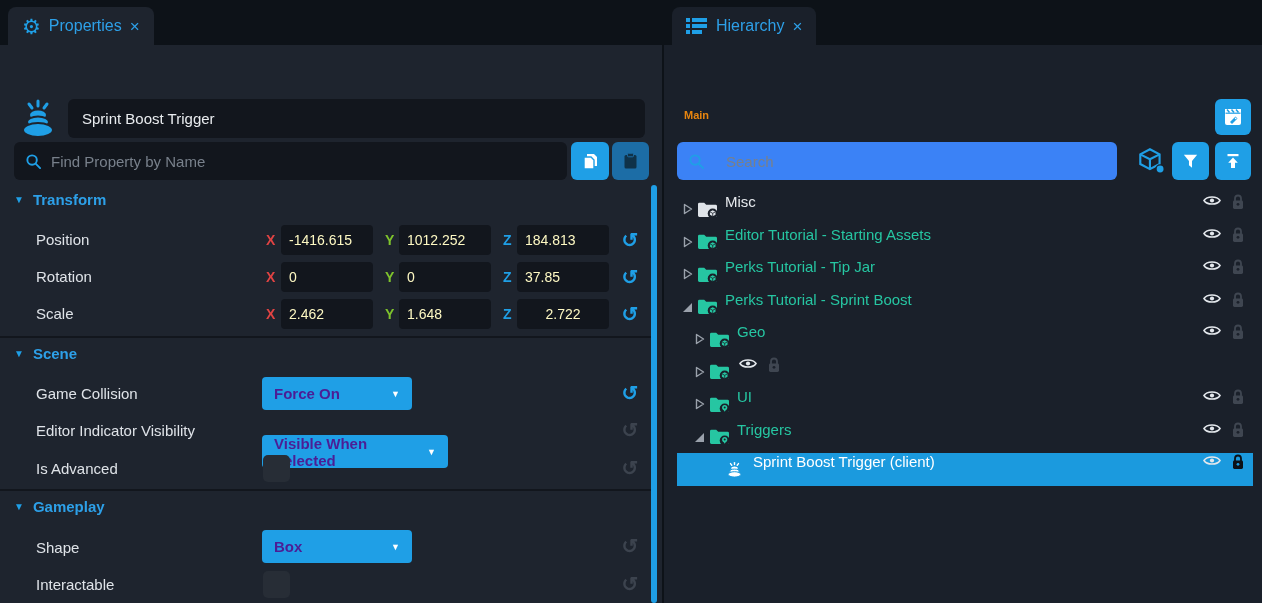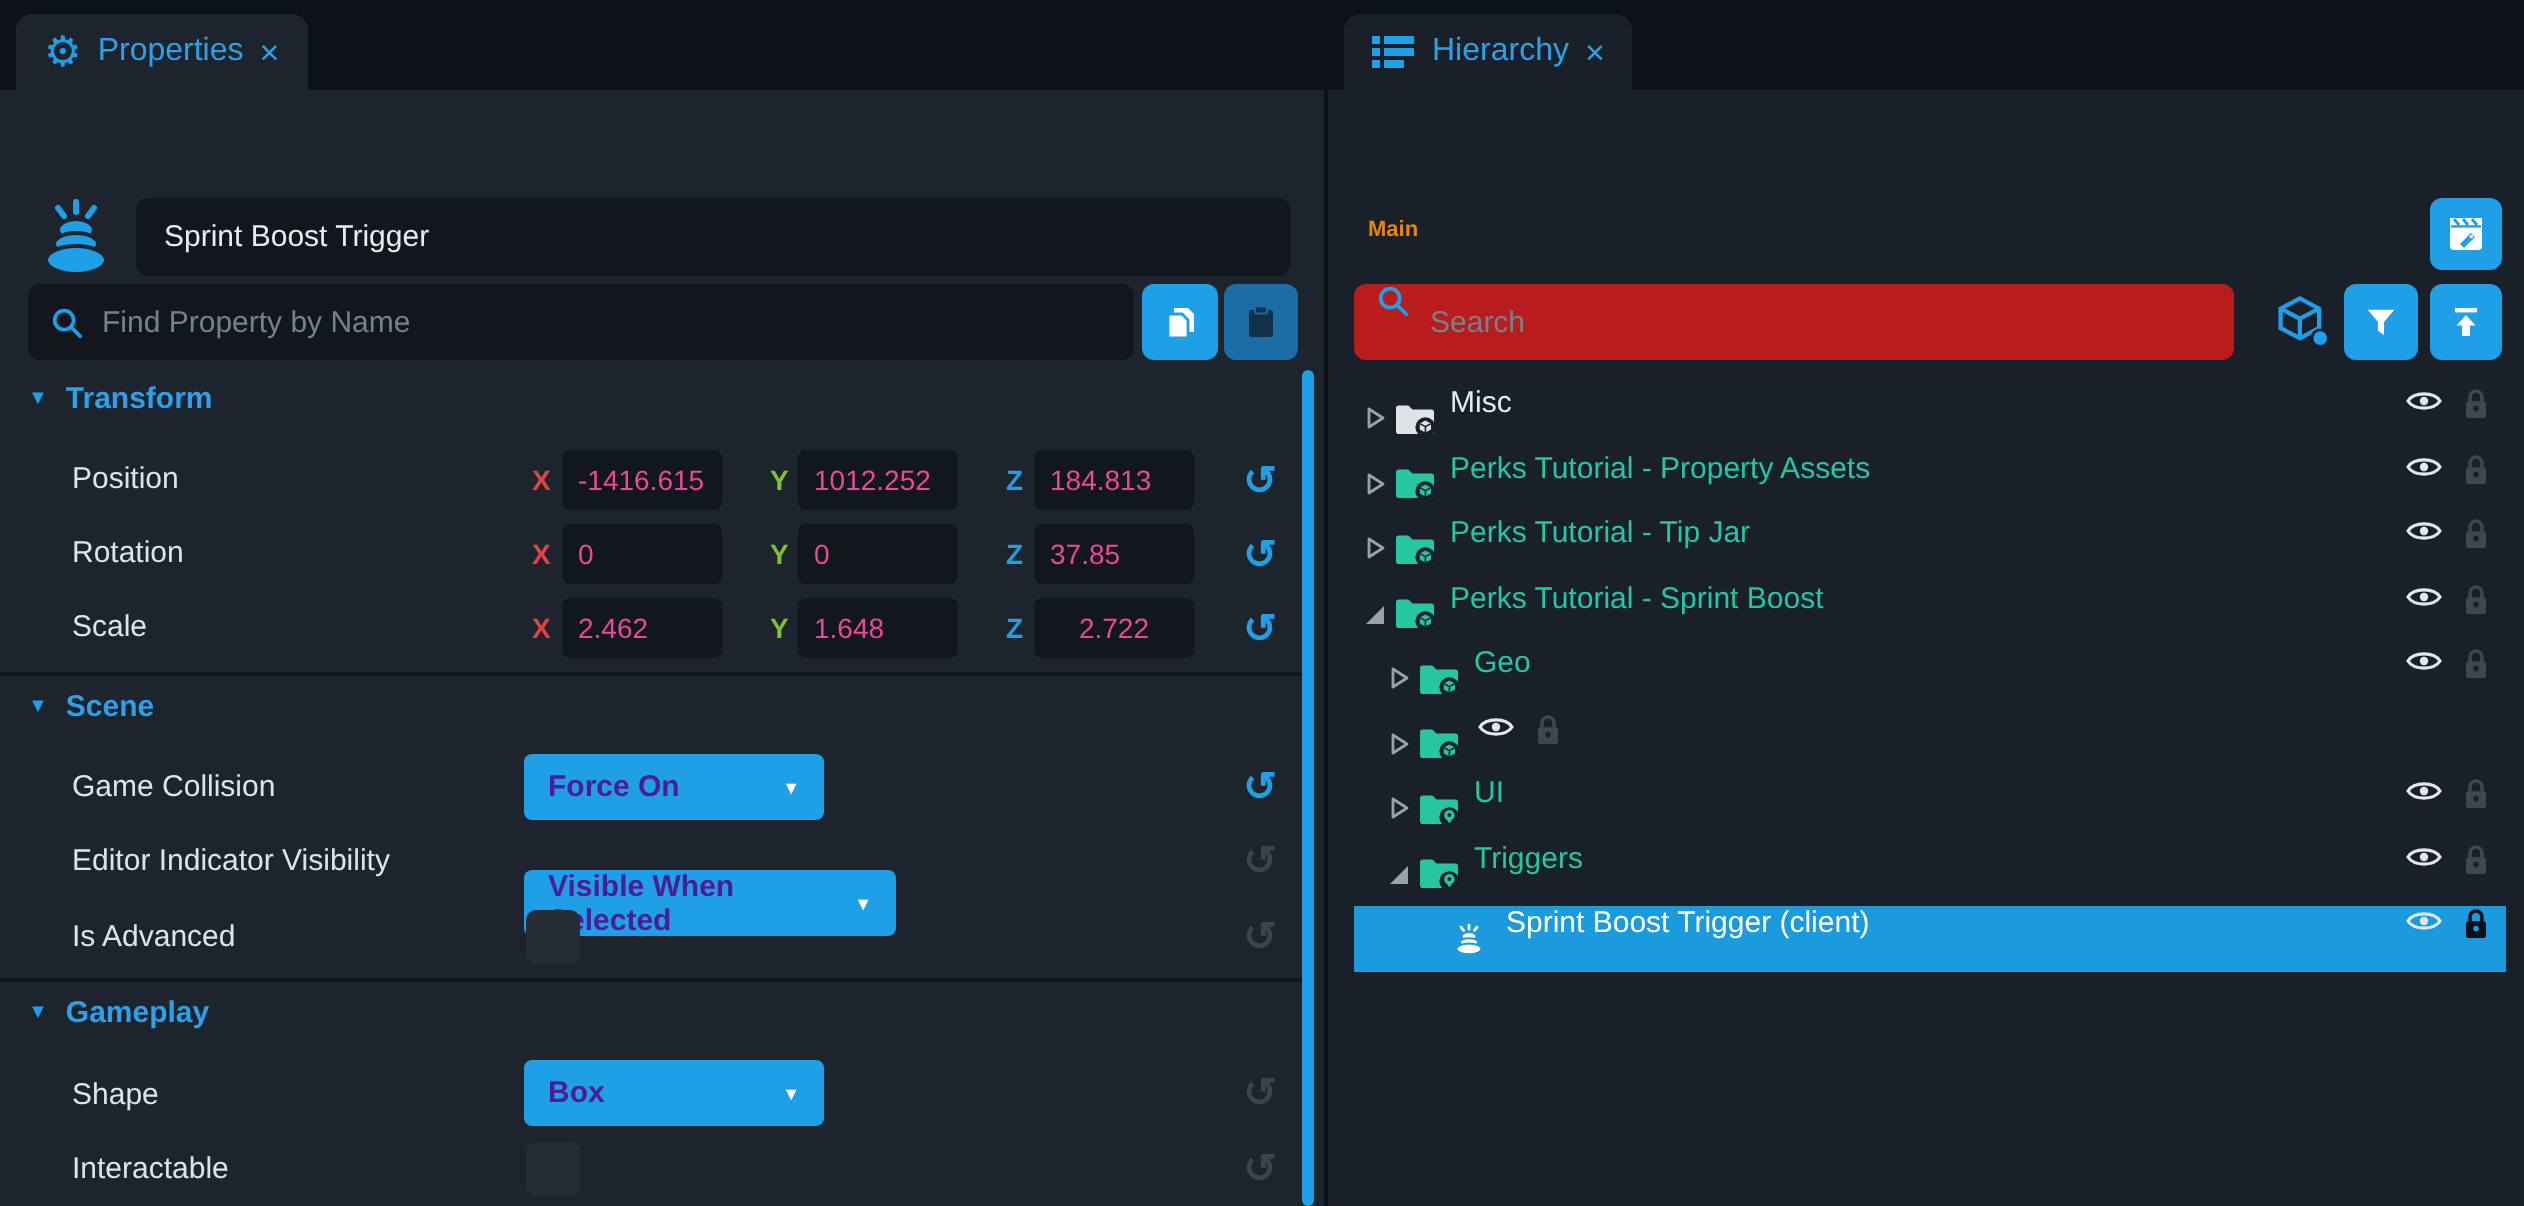--- a/index.html
+++ b/index.html
@@ -40,22 +40,22 @@
   .scrollbar-v { position:absolute; left:651px; top:140px; width:6px; height:418px;
     background:#1f9fe6; border-radius:3px; }
 
   .sec-head { position:absolute; left:14px; display:flex; align-items:center; gap:9px; }
   .sec-tri { color:#1f9fe6; font-size:10px; }
   .sec-title { color:#2da0e8; font-size:15px; font-weight:bold; }
   .divider { position:absolute; left:0; width:651px; height:2px; background:#12161d; }
 
   .row-label { position:absolute; left:36px; color:#dfe3e8; font-size:15px; }
 
-  .vec-field { position:absolute; height:30px; width:80px; background:#12161d; border:none;
-    border-radius:4px; color:#ec4899; font-size:14px; padding:0 8px; font-family:inherit; }
+  .vec-field { position:absolute; height:30px; width:92px; background:#12161d; border:none;
+    border-radius:4px; color:#fef9c3; font-size:14px; padding:0 8px; font-family:inherit; }
   .axis { position:absolute; font-size:14px; font-weight:bold; width:14px; }
   .ax-x { color:#e04343; } .ax-y { color:#7ec32c; } .ax-z { color:#1f9fe6; }
 
   .reset { position:absolute; left:617px; width:26px; height:26px; display:flex;
     align-items:center; justify-content:center; font-size:20px; font-weight:bold; cursor:pointer; }
   .reset.active { color:#1f9fe6; } .reset.dim { color:#3c434e; }
 
   .dropdown { position:absolute; left:262px; height:33px; background:#1f9fe6; border-radius:4px;
     display:flex; align-items:center; padding:0 12px; cursor:pointer; }
   .dropdown .dd-label { color:#4c1d95; font-size:15px; font-weight:bold; flex:1; }
@@ -65,21 +65,21 @@
     border-radius:5px; cursor:pointer; }
 
   
   .context-label { position:absolute; left:20px; top:64px; color:#e8850f; font-size:11px; font-weight:bold; }
   .hier-btn { position:absolute; width:36px; height:38px; border-radius:6px; background:#1f9fe6;
     display:flex; align-items:center; justify-content:center; cursor:pointer; }
   .btn-scene { left:551px; top:54px; height:36px; }
   .btn-filter { left:508px; top:97px; width:37px; }
   .btn-export { left:551px; top:97px; }
   .hier-search { position:absolute; left:13px; top:97px; width:440px; height:38px;
-    background:#b91c1c; border-radius:6px; display:flex; gap:10px; padding:0 11px; }
+    background:#3b82f6; border-radius:6px; display:flex; align-items:center; gap:21px; padding:0 11px; }
   .cube-asset-icon { position:absolute; left:472px; top:102px; width:30px; height:28px; cursor:pointer; }
 
   .tree { position:absolute; left:13px; top:148px; width:576px; }
   .tree-row { height:32.5px; display:flex; cursor:pointer;
     --rowbg:#1a202a; padding-right:8px; }
   .tree-row.selected { background:#1b9ade; --rowbg:#1b9ade; }
   .tree-row .indent { display:block; }
   .tree-row.d0 .indent { width:2px; } .tree-row.d1 .indent { width:14px; } .tree-row.d2 .indent { width:30px; }
   .arrow { width:16px; display:flex; align-items:center; justify-content:center; }
   .node-icon { width:22px; margin:0 6px 0 2px; display:flex; align-items:center; }
@@ -341,21 +341,21 @@
           <path d="M12.9 10.8 L15.7 12.3 L18.5 10.8 M15.7 12.3 V15.3" stroke="var(--rowbg)" stroke-width="0.8" fill="none"></path>
         </g>
         <g class="badge-pin">
           <circle cx="15.7" cy="11.6" r="2.6" fill="currentColor"></circle>
           <polygon points="13.6,12.6 17.8,12.6 15.7,15.8" fill="currentColor"></polygon>
           <circle cx="15.7" cy="11.5" r="1" fill="var(--rowbg)"></circle>
         </g>
       </svg>
 
     </span>
-    <span class="tree-label">Perks Tutorial - Property Assets</span>
+    <span class="tree-label">Editor Tutorial - Starting Assets</span>
     <span class="eye">
       <svg width="20" height="15" viewBox="0 0 20 15">
         <path d="M2 7.5 C5 2.8 15 2.8 18 7.5 C15 12.2 5 12.2 2 7.5 Z" fill="none" stroke="#e3e7ec" stroke-width="1.6"></path>
         <circle cx="10" cy="7.5" r="2.1" fill="#e3e7ec"></circle>
       </svg>
     </span>
     <span class="lock">
       <svg width="14" height="17" viewBox="0 0 14 17">
         <path d="M4 8 V5.5 a3 3 0 0 1 6 0 V8" fill="none" stroke="currentColor" stroke-width="1.8"></path>
         <rect x="2" y="7.6" width="10" height="8.4" rx="1.4" fill="currentColor"></rect>

